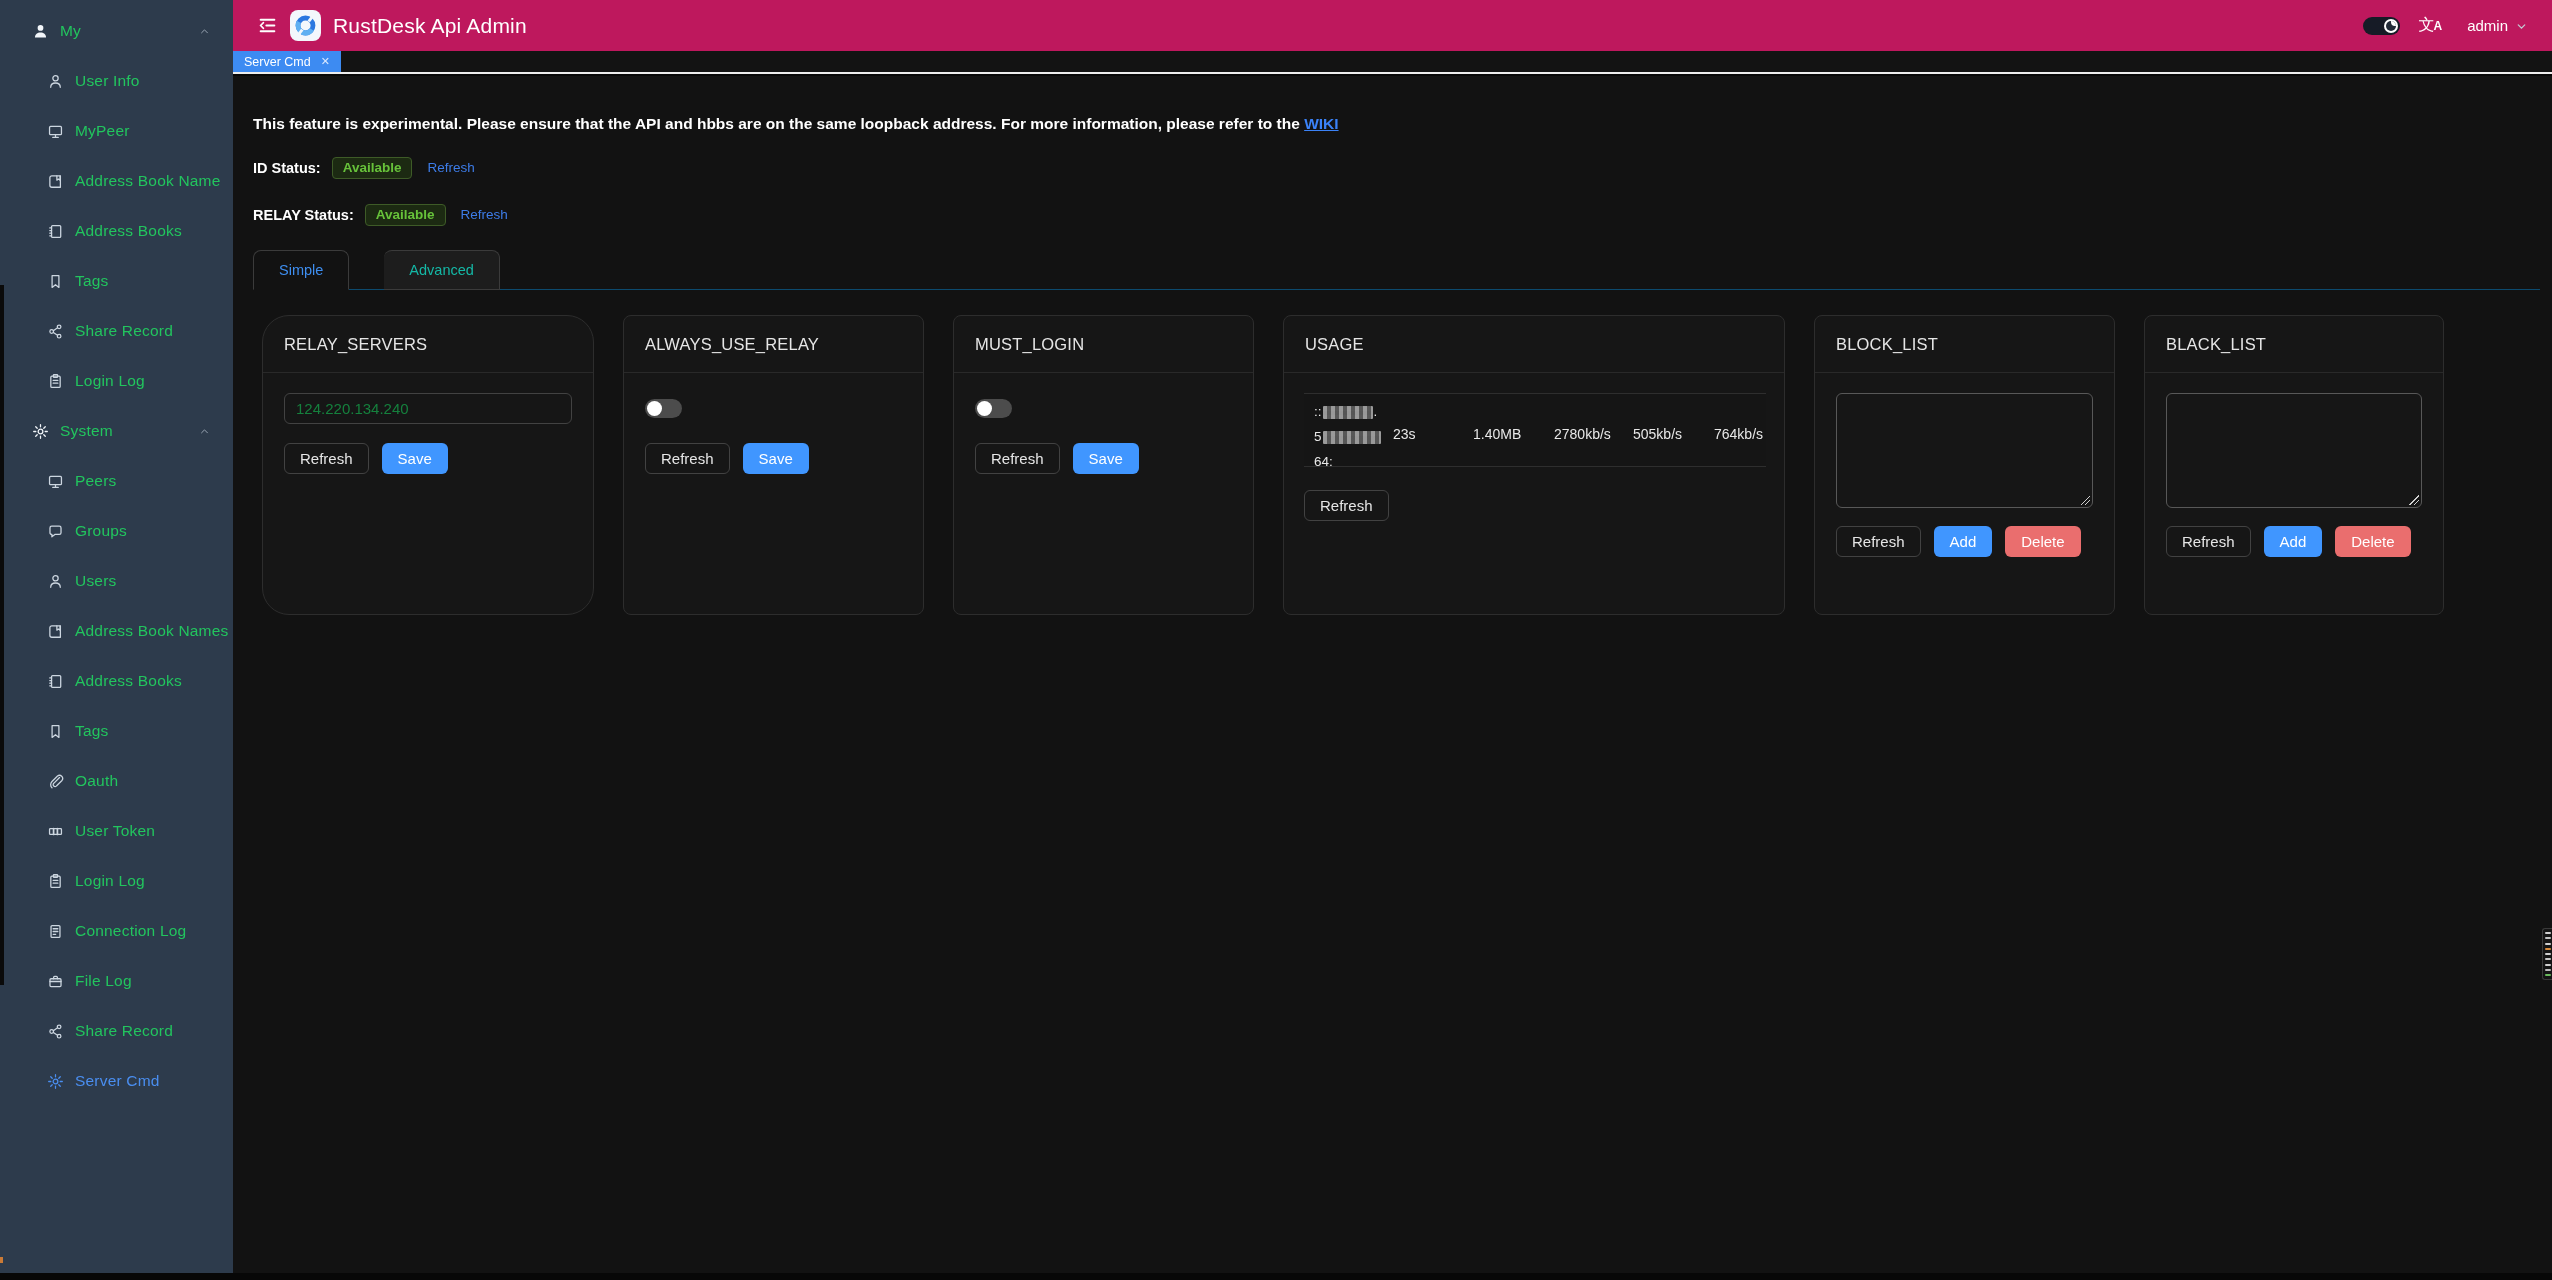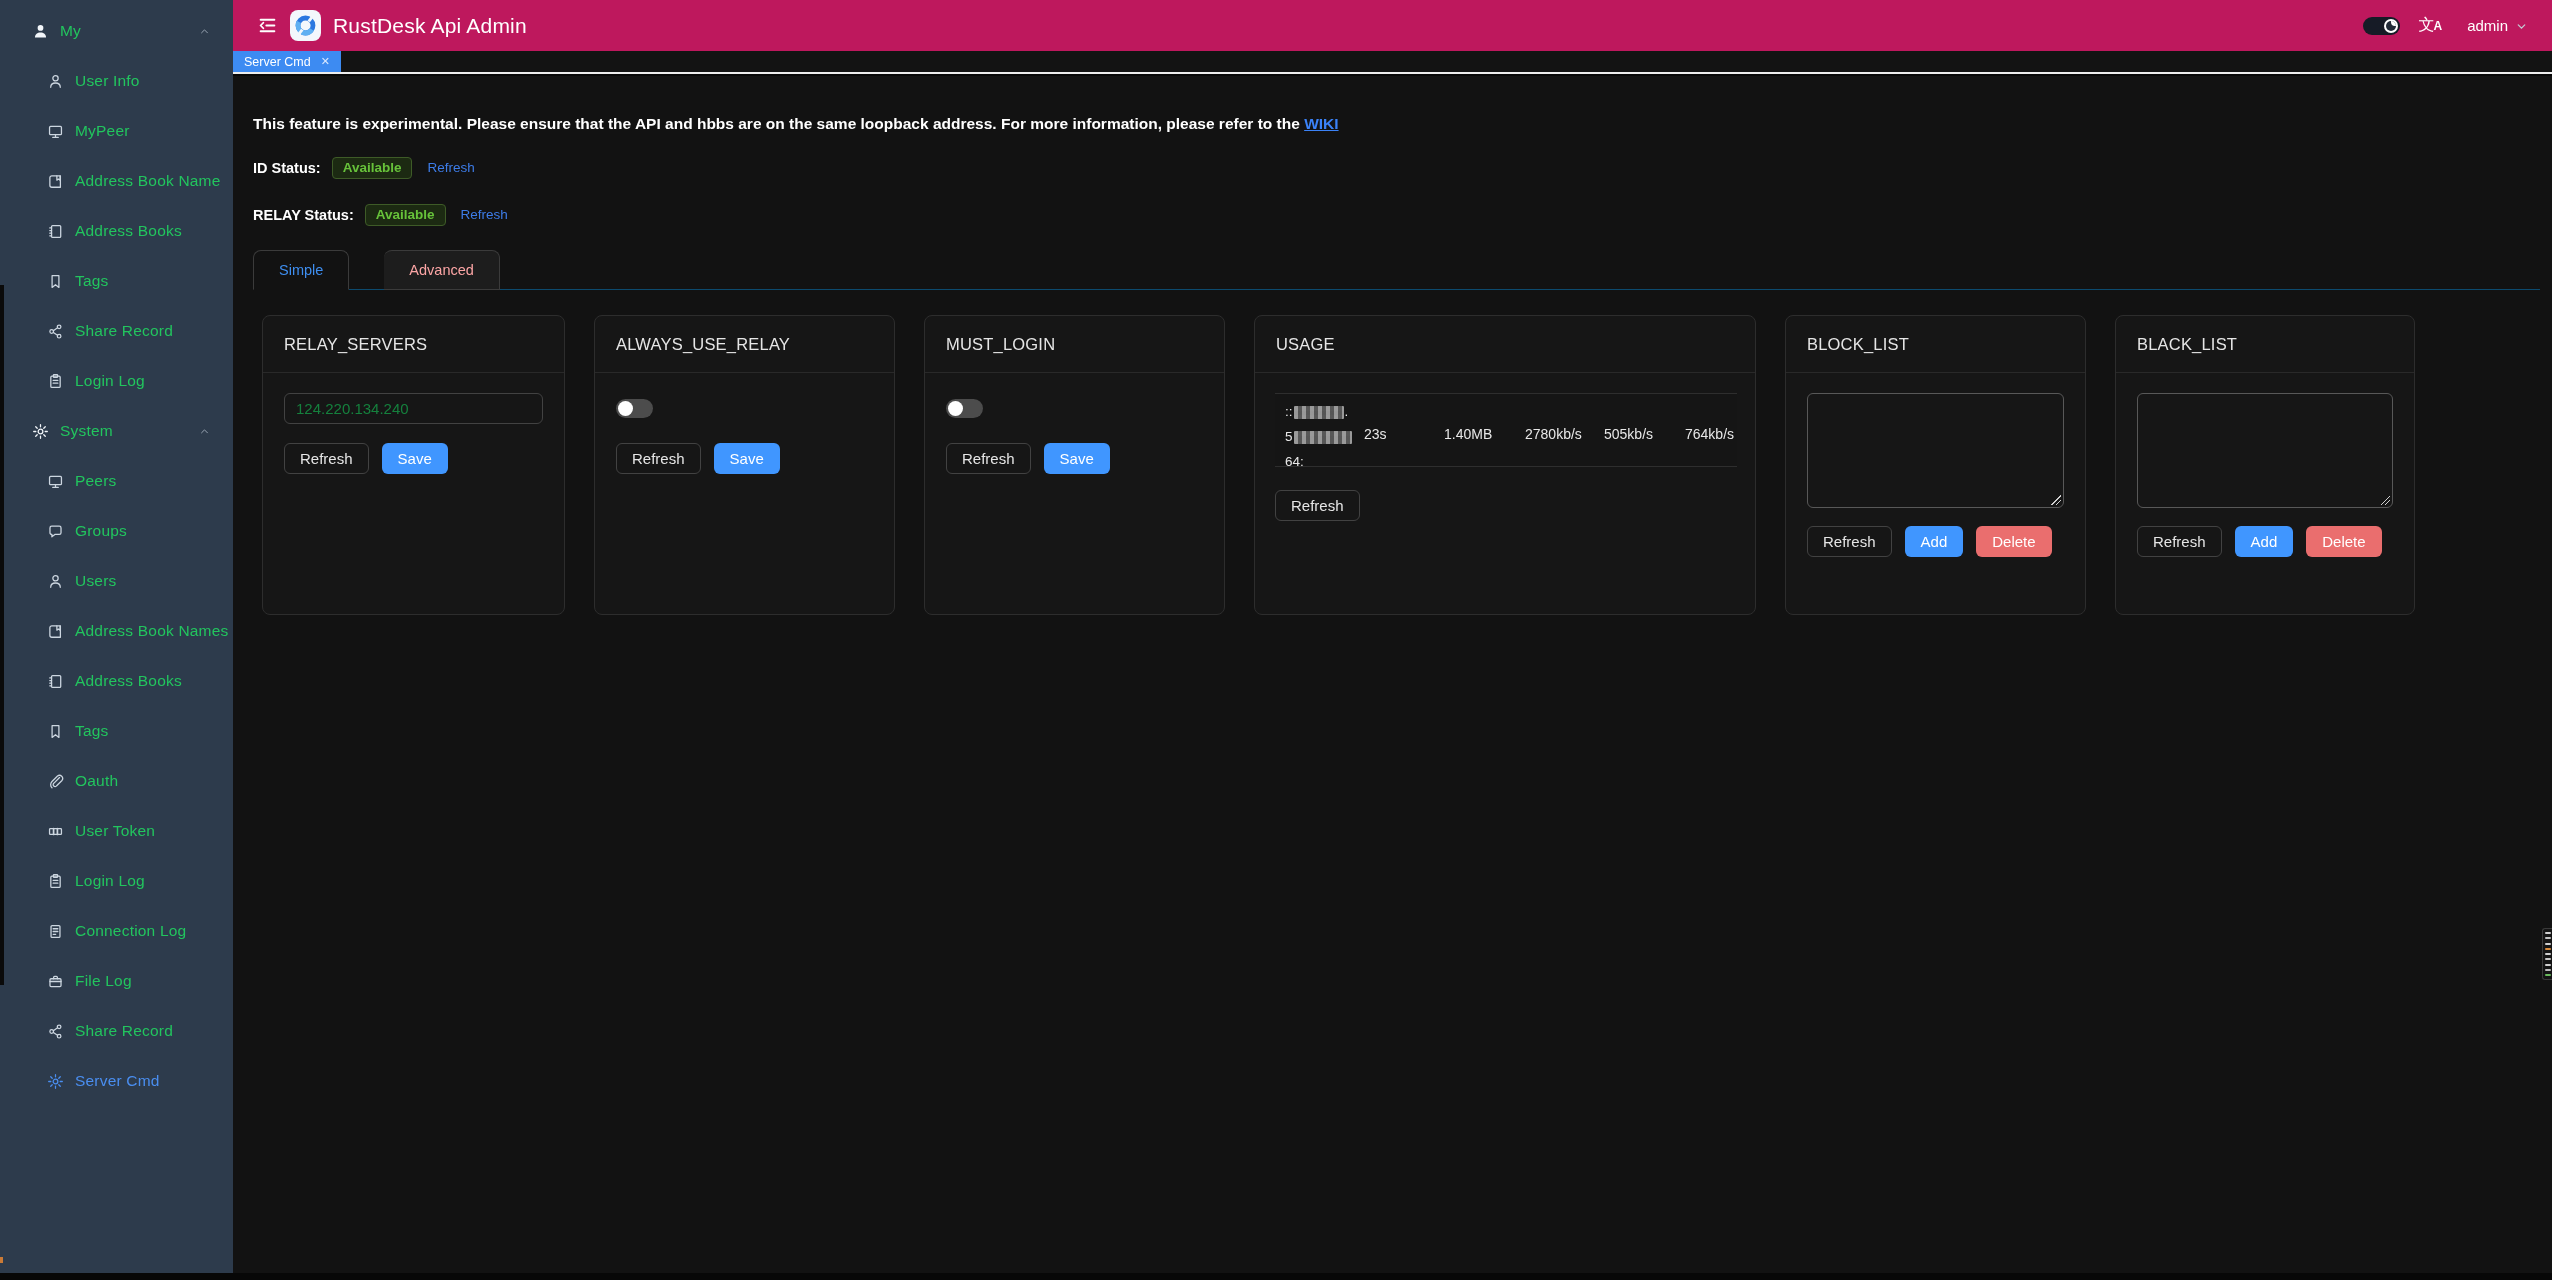--- a/index.html
+++ b/index.html
@@ -59,21 +59,21 @@
   .warning { margin-top:39px; color:#ffffff; font-size:15.5px; font-weight:bold; }
   .warning a { color:#3b82f6; text-decoration:underline; cursor:pointer; }
   .status-row { display:flex; align-items:center; margin-top:24px; height:21px; }
   .status-row .s-label { color:#ffffff; font-size:14.5px; font-weight:bold; }
   .badge { margin-left:11px; font-size:13.5px; font-weight:bold; color:#67c23a; background:#1c2a12;
            border:1px solid #3e5b27; border-radius:4px; padding:2px 10px 3px; }
   .refresh-link { margin-left:15px; color:#3d7ce8; font-size:13.5px; cursor:pointer; }
   .status-row + .status-row { margin-top:26px; }
   .view-tabs { margin-top:25px; margin-right:12px; display:flex; border-bottom:1px solid #0c4a6e; height:40px;gap:35px; }
   .vtab { height:40px; display:flex; align-items:center; padding:0 25px; font-size:14.5px;
-          border:1px solid #3b3b3b; border-radius:8px 8px 0 0; background:#1d1d1d; color:#fca5a5;
+          border:1px solid #3b3b3b; border-radius:8px 8px 0 0; background:#1d1d1d; color:#14b8a6;
           cursor:pointer; margin-bottom:-1px; }
   .vtab + .vtab { border-left:none; }
   .vtab.active { background:#121212; color:#3e8ef0; border-bottom-color:#121212; }
   
   .cards { display:flex; gap:29px; margin-top:25px; margin-left:9px; align-items:flex-start; }
   .card { background:#161616; border:1px solid #2d2d2d; border-radius:8px; height:300px; flex:0 0 auto; }
   .card-head { height:57px; border-bottom:1px solid #292929; display:flex; align-items:center; padding:0 21px; }
   .card-title { color:#e6e6e6; font-size:16.5px; letter-spacing:.2px; }
   .card-body { padding:20px 21px; }
   .text-input { width:100%; height:31px; background:transparent; border:1px solid #424242; border-radius:6px;
@@ -385,21 +385,21 @@
     <span class="badge">Available</span>
     <a class="refresh-link">Refresh</a>
   </div>
 
   <div class="view-tabs">
     <span class="vtab active">Simple</span>
     <span class="vtab">Advanced</span>
   </div>
 
   <div class="cards" id="cards">
-      <section class="card" style="width: 303px;">
+      <section class="card" style="width: 332px; border-radius: 27px;">
         <div class="card-head">
           <span class="card-title">RELAY_SERVERS</span>
         </div>
         <div class="card-body"><input class="text-input" value="124.220.134.240" style=""><div class="btn-row">
             <button class="btn default">Refresh</button>
             <button class="btn primary">Save</button>
           </div></div>
       </section>
       <section class="card" style="width: 301px;">
         <div class="card-head">

